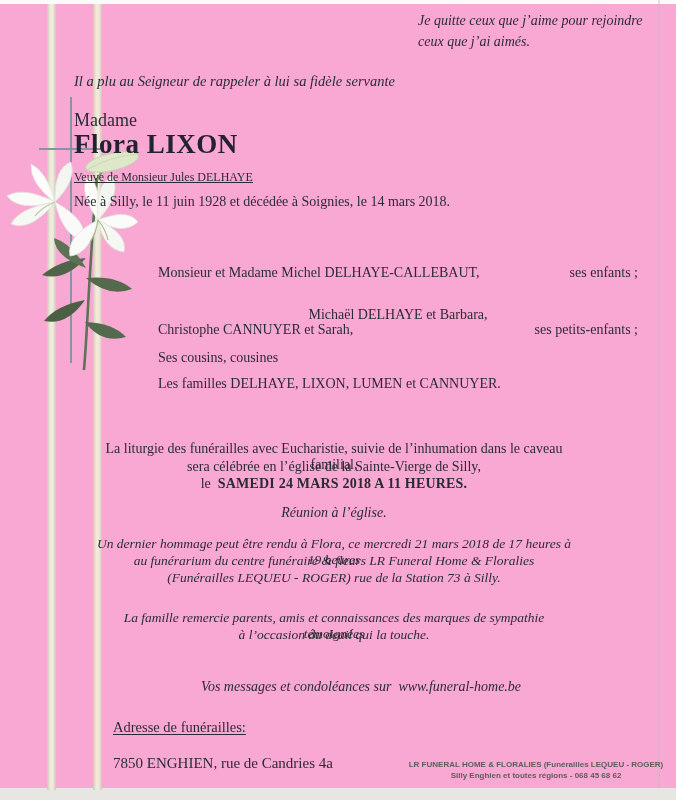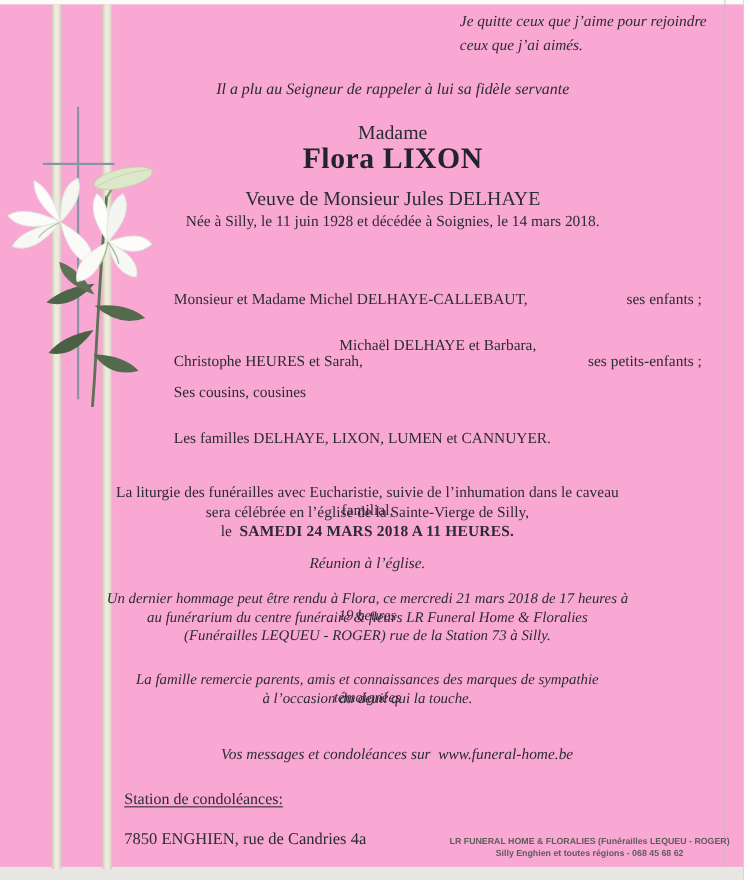--- a/index.html
+++ b/index.html
@@ -20,31 +20,31 @@
   
   .stripe{top:4px;width:9px;height:786px;
     background:linear-gradient(90deg,#cfc8b6 0%, #efeadd 35%, #efeadd 65%, #cfc8b6 100%);
   }
   .stripe.s1{left:47px;}
   .stripe.s2{left:93px;}
   
   .cross-v{left:70px;top:97px;width:2px;height:266px;background:#8794a6;}
   .cross-h{left:39px;top:148px;width:65px;height:2px;background:#8794a6;}
   
-  .center-top{left:74px;width:566px;text-align:center;}
+  .center-top{left:74px;width:566px;}
   .center-low{left:95px;width:478px;text-align:center;}
   .quote{left:418px;top:10px;width:252px;font-size:14px;line-height:21px;font-style:italic;}
   .intro{top:73px;font-size:14.5px;font-style:italic;}
   .madame{top:110px;font-size:18px;}
   .bigname{top:129px;font-size:27px;font-weight:bold;letter-spacing:.5px;color:#232330;}
-  .veuve{top:170px;font-size:18px;}
+  .veuve{top:170px;font-size:12px;text-decoration:underline;}
   .birth{top:194px;font-size:14px;}
   .lead{left:158px;top:243px;font-size:14px;font-style:italic;}
   .fam-row{left:158px;right:38px;display:flex;justify-content:space-between;font-size:14px;}
-  .r0{top:265px;text-align:right;} .r1{top:307px;justify-content:center;} .r2{top:322px;} .r3{top:350px;} .r4{top:392px;font-family:Liberation Serif, serif;}
+  .r0{top:265px;text-align:right;} .r1{top:307px;justify-content:center;} .r2{top:322px;} .r3{top:350px;} .r4{top:376px;font-family:Liberation Serif, serif;}
   .cer1{top:441px;font-size:14px;}
   .cer2{top:459px;font-size:14px;}
   .cer3{top:476px;font-size:14px;}
   .cer3 b{margin-left:7px;letter-spacing:.2px;}
   .reunion{top:505px;font-size:14px;font-style:italic;}
   .tri1{top:536px;font-size:13.5px;font-style:italic;}
   .tri2{top:553px;font-size:13.5px;font-style:italic;}
   .tri3{top:570px;font-size:13.5px;font-style:italic;}
   .th1{top:610px;font-size:13.5px;font-style:italic;}
   .th2{top:627px;font-size:13.5px;font-style:italic;}
@@ -119,21 +119,21 @@
 
   <div class="abs fam-row r0">
     <span>Monsieur et Madame Michel DELHAYE-CALLEBAUT,</span>
     <span>ses enfants ;</span>
   </div>
   <div class="abs fam-row r1">
     <span>Michaël DELHAYE et Barbara,</span>
     <span></span>
   </div>
   <div class="abs fam-row r2">
-    <span>Christophe HEURES et Sarah,</span>
+    <span>Christophe CANNUYER et Sarah,</span>
     <span>ses petits-enfants ;</span>
   </div>
   <div class="abs fam-row r3">
     <span>Ses cousins, cousines</span>
     <span></span>
   </div>
   <div class="abs fam-row r4">
     <span>Les familles DELHAYE, LIXON, LUMEN et CANNUYER.</span>
     <span></span>
   </div>
@@ -147,21 +147,21 @@
 
   <div class="abs center-low tri1">Un dernier hommage peut être rendu à Flora, ce mercredi 21 mars 2018 de 17 heures à 19 heures</div>
   <div class="abs center-low tri2">au funérarium du centre funéraire &amp; fleurs LR Funeral Home &amp; Floralies</div>
   <div class="abs center-low tri3">(Funérailles LEQUEU - ROGER) rue de la Station 73 à Silly.</div>
 
   <div class="abs center-low th1">La famille remercie parents, amis et connaissances des marques de sympathie témoignées</div>
   <div class="abs center-low th2">à l’occasion du deuil qui la touche.</div>
 
   <div class="abs center-low online">Vos messages et condoléances sur  www.funeral-home.be</div>
 
-  <div class="abs addr-label">Station de condoléances:</div>
+  <div class="abs addr-label">Adresse de funérailles:</div>
   <div class="abs addr-value">7850 ENGHIEN, rue de Candries 4a</div>
 
   <div class="abs footer">
     <div>LR FUNERAL HOME &amp; FLORALIES (Funérailles LEQUEU - ROGER)</div>
     <div>Silly Enghien et toutes régions - 068 45 68 62</div>
   </div>
 
 </div>
 
 </body></html>

